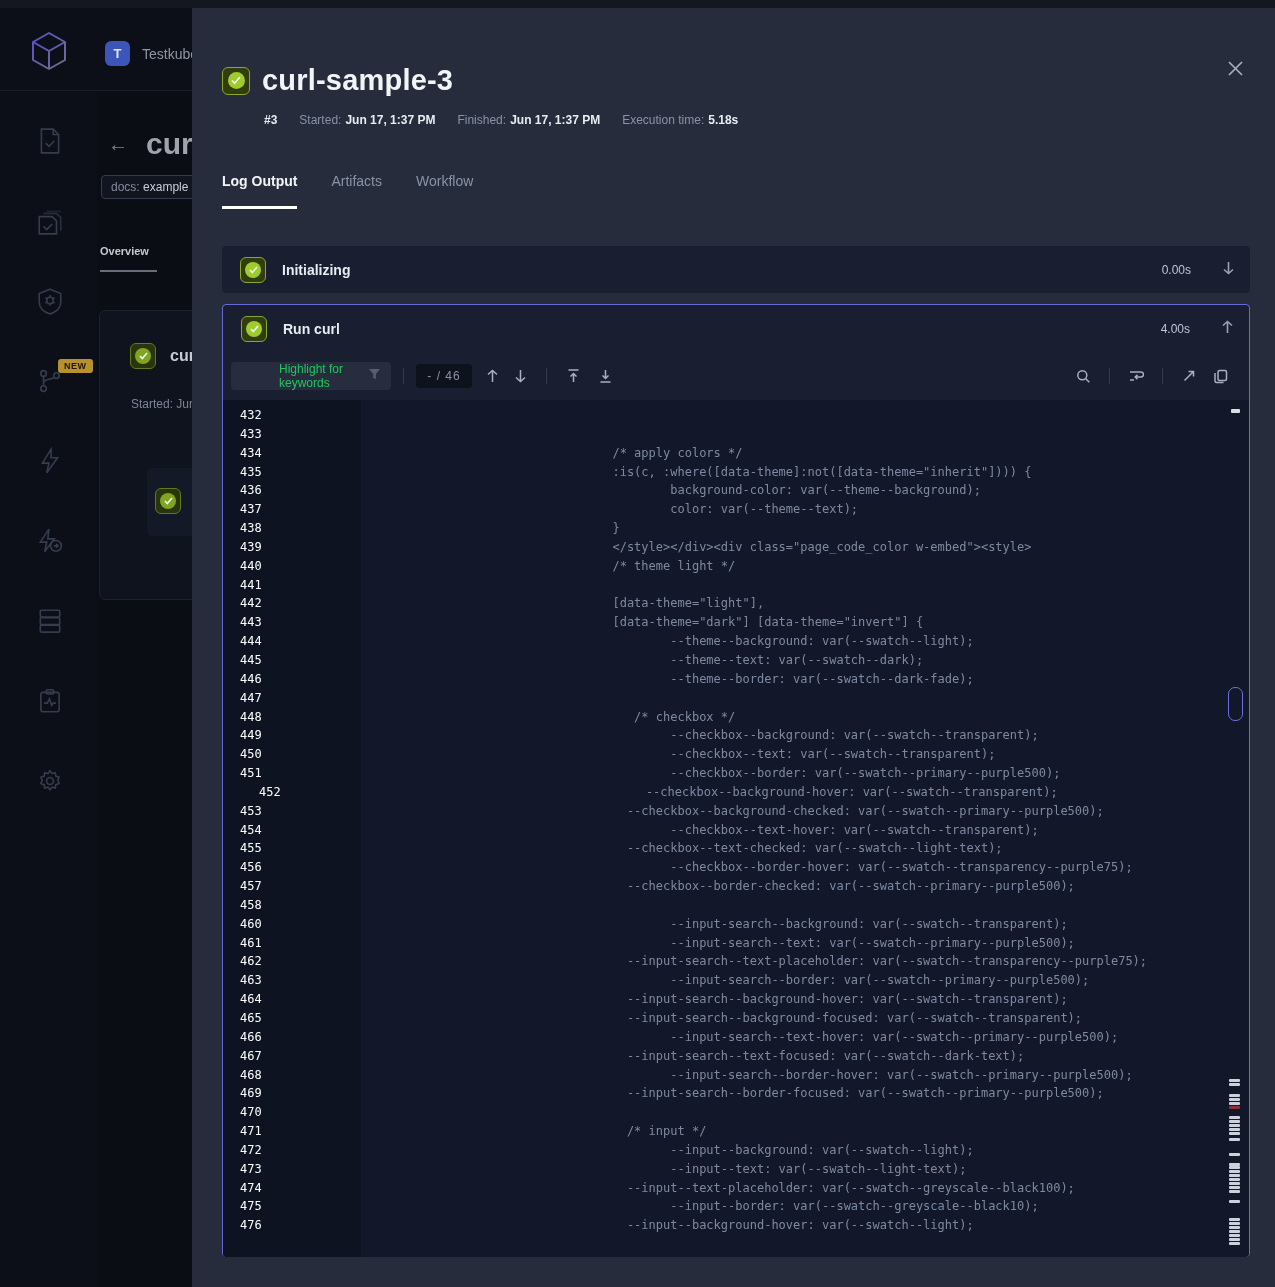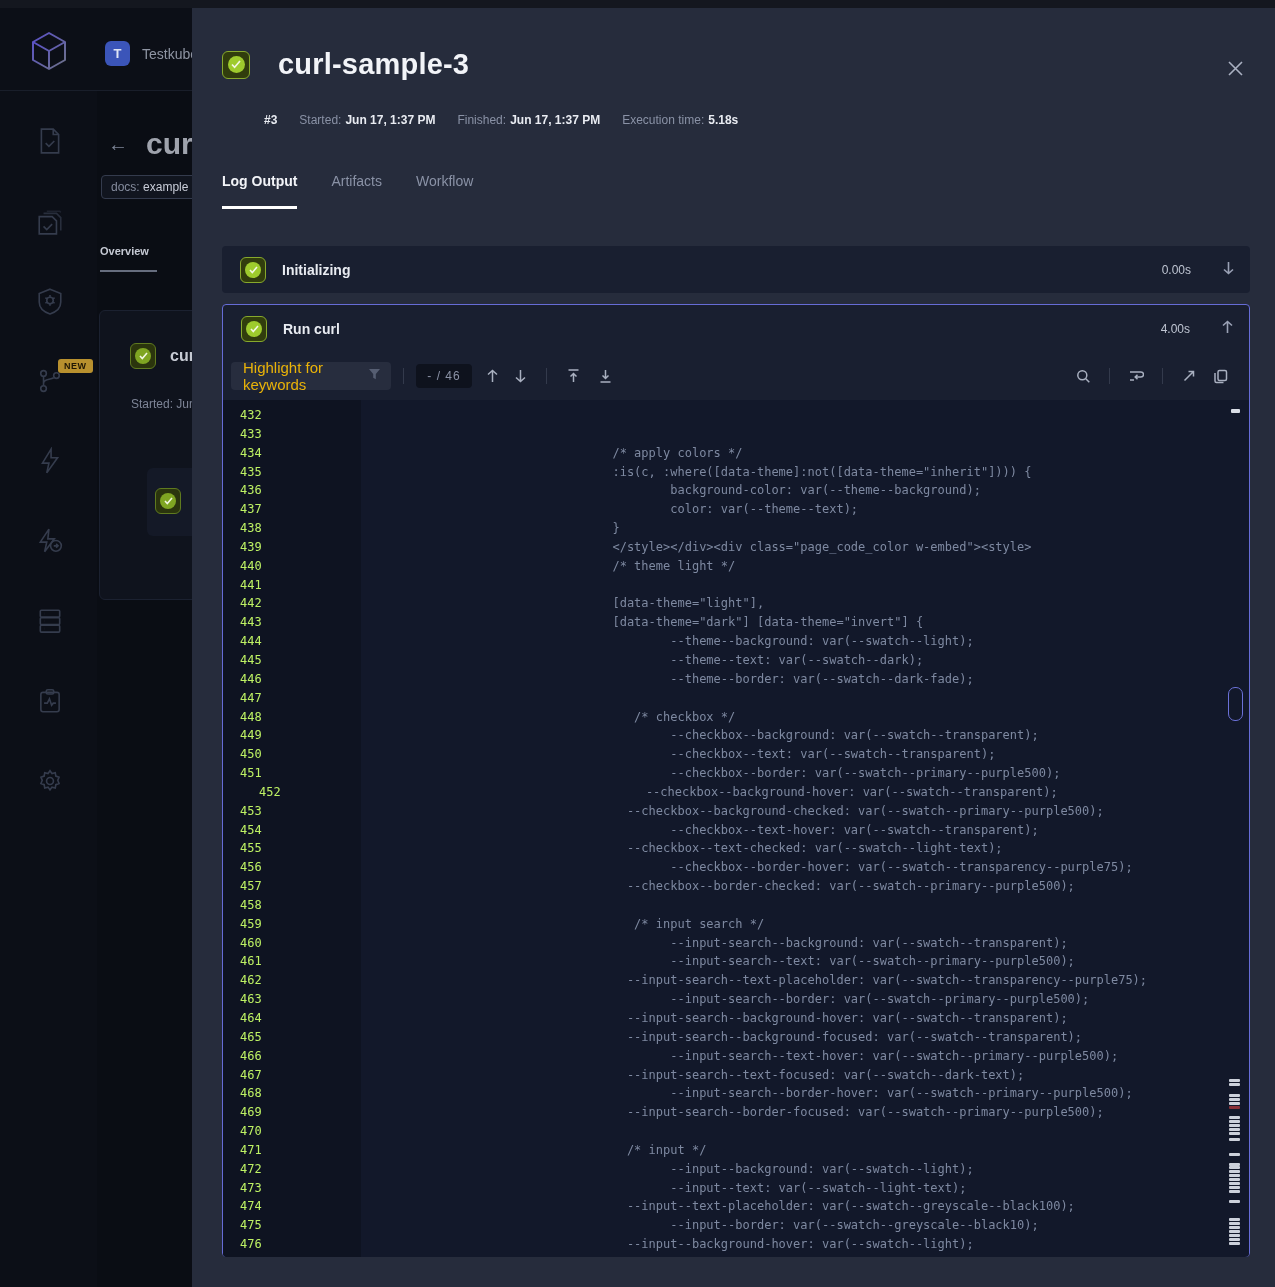--- a/index.html
+++ b/index.html
@@ -44,54 +44,54 @@
   .chk { border-radius:6px; background:#313d0d; border:1px solid #87a92c; display:flex; align-items:center; justify-content:center; flex:0 0 auto; }
   .chk .c { border-radius:50%; background:#9ecb2d; display:flex; align-items:center; justify-content:center; }
   .chk svg { stroke:#f2f7e2; fill:none; }
   .chk.dim { background:#2b350d; border-color:#5f7a1f; }
   .chk.dim .c { background:#7fa522; }
 
   
   .drawer { position:absolute; left:192px; top:8px; width:1083px; height:1279px; background:#262c3c; z-index:5; }
   .close-x { position:absolute; right:28px; top:48px; width:24px; height:24px; display:flex; align-items:center; justify-content:center; cursor:pointer; }
   .close-x svg { stroke:#aab1c2; stroke-width:1.6; }
-  .d-head { position:absolute; left:30px; top:40px; display:flex; align-items:center; gap:28px; }
+  .d-head { position:absolute; left:30px; top:56px; display:flex; align-items:center; gap:12px; }
   .d-title { font-size:29px; font-weight:700; color:#f2f4f8; letter-spacing:.2px; }
   .d-meta { position:absolute; left:72px; top:105px; display:flex; gap:22px; font-size:12px; color:#8a92a6; align-items:center; }
   .d-meta .v { color:#e9ecf2; font-weight:700; margin-left:4px; }
   .d-meta .num { color:#e9ecf2; font-weight:700; }
   .d-tabs { position:absolute; left:30px; top:165px; display:flex; gap:34px; font-size:14px; }
   .d-tab { color:#8a92a6; padding-bottom:13px; position:relative; cursor:pointer; }
   .d-tab.active { color:#f2f4f8; font-weight:700; }
   .d-tab.active::after { content:""; position:absolute; left:0; right:0; bottom:-7px; height:3px; background:#ffffff; }
 
   .section { position:absolute; left:30px; width:1028px; background:#191f30; border-radius:4px; }
   .sec-head { height:47px; display:flex; align-items:center; padding:0 14px 0 18px; gap:16px; cursor:pointer; }
   .sec-label { font-size:14px; font-weight:600; color:#e8ebf1; flex:1; }
   .sec-dur { font-size:12px; color:#bfc5d2; margin-right:14px; }
   .sec-arrow svg { stroke:#9aa1b5; stroke-width:1.6; fill:none; }
   .sec-init { top:238px; height:47px; }
   .sec-run { top:296px; height:953px; border:1px solid #666cd6; }
 
   
   .log-toolbar { position:absolute; left:0; top:47px; width:100%; height:48px; display:flex; align-items:center; padding:0 14px 0 8px; }
   .kw-pill { height:28px; width:160px; background:#272d3e; border-radius:4px; display:flex; align-items:center; padding:0 10px 0 12px; gap:8px; cursor:text; }
-  .kw-text { color:#eab308; font-size:15px; flex:1; }
+  .kw-text { color:#22c55e; font-size:12px; flex:1;margin-left:36px; }
   .tb-div { width:1px; height:16px; background:#333a4c; margin:0 12px; }
   .counter { width:56px; height:24px; background:#0e121d; border-radius:4px; color:#8b92a6; font-size:12px; display:flex; align-items:center; justify-content:center; letter-spacing:1px;text-align:center; }
   .tb-ic { width:28px; height:28px; display:flex; align-items:center; justify-content:center; cursor:pointer; }
   .tb-ic svg { stroke:#a9b0c0; stroke-width:1.5; fill:none; }
   .tb-right { margin-left:auto; display:flex; align-items:center; }
 
   
   .log-area { position:absolute; left:0; top:95px; width:1026px; height:857px; background:#12182a; overflow:hidden; border-radius:0 0 4px 4px; }
   .log-gutter { position:absolute; left:0; top:0; width:138px; height:100%; background:#0e1321; }
   .log-lines { position:absolute; left:0; top:6px; width:100%; font-family:"DejaVu Sans Mono", monospace; font-size:12px; }
   .log-line { height:18.85px; line-height:18.85px; white-space:pre; }
-  .log-line .num { position:absolute; left:17px; color:#bef264; }
+  .log-line .num { position:absolute; left:17px; color:#ffffff; }
   .log-line .code { position:absolute; left:375px; color:#7e89a1; }
   .mini-view-dash { position:absolute; left:1008px; top:9px; width:9px; height:4px; border-radius:1px; background:#d9dde6; }
   .scroll-thumb { position:absolute; left:1005px; top:287px; width:15px; height:34px; border:1.5px solid #6b71d8; border-radius:7px; cursor:grab; }
   .mini-dash { position:absolute; left:1006px; width:11px; height:3px; background:#ccd1db; border-radius:1px; }
 </style>
 </head>
 <body>
 
 <div class="page">
   <div class="page-header">
@@ -370,21 +370,20 @@
           <div class="log-line" style="position: relative;"><span class="num">449</span><span class="code">          --checkbox--background: var(--swatch--transparent);</span></div>
           <div class="log-line" style="position: relative;"><span class="num">450</span><span class="code">          --checkbox--text: var(--swatch--transparent);</span></div>
           <div class="log-line" style="position: relative;"><span class="num">451</span><span class="code">          --checkbox--border: var(--swatch--primary--purple500);</span></div>
           <div class="log-line" style="position: relative; margin-left: 19px;"><span class="num">452</span><span class="code">    --checkbox--background-hover: var(--swatch--transparent);</span></div>
           <div class="log-line" style="position: relative;"><span class="num">453</span><span class="code">    --checkbox--background-checked: var(--swatch--primary--purple500);</span></div>
           <div class="log-line" style="position: relative;"><span class="num">454</span><span class="code">          --checkbox--text-hover: var(--swatch--transparent);</span></div>
           <div class="log-line" style="position: relative;"><span class="num">455</span><span class="code">    --checkbox--text-checked: var(--swatch--light-text);</span></div>
           <div class="log-line" style="position: relative;"><span class="num">456</span><span class="code">          --checkbox--border-hover: var(--swatch--transparency--purple75);</span></div>
           <div class="log-line" style="position: relative;"><span class="num">457</span><span class="code">    --checkbox--border-checked: var(--swatch--primary--purple500);</span></div>
           <div class="log-line" style="position: relative;"><span class="num">458</span><span class="code"></span></div>
-          <div class="log-line" style="position: relative;"><span class="num">459</span><span class="code">     /* input search */</span></div>
           <div class="log-line" style="position: relative;"><span class="num">460</span><span class="code">          --input-search--background: var(--swatch--transparent);</span></div>
           <div class="log-line" style="position: relative;"><span class="num">461</span><span class="code">          --input-search--text: var(--swatch--primary--purple500);</span></div>
           <div class="log-line" style="position: relative;"><span class="num">462</span><span class="code">    --input-search--text-placeholder: var(--swatch--transparency--purple75);</span></div>
           <div class="log-line" style="position: relative;"><span class="num">463</span><span class="code">          --input-search--border: var(--swatch--primary--purple500);</span></div>
           <div class="log-line" style="position: relative;"><span class="num">464</span><span class="code">    --input-search--background-hover: var(--swatch--transparent);</span></div>
           <div class="log-line" style="position: relative;"><span class="num">465</span><span class="code">    --input-search--background-focused: var(--swatch--transparent);</span></div>
           <div class="log-line" style="position: relative;"><span class="num">466</span><span class="code">          --input-search--text-hover: var(--swatch--primary--purple500);</span></div>
           <div class="log-line" style="position: relative;"><span class="num">467</span><span class="code">    --input-search--text-focused: var(--swatch--dark-text);</span></div>
           <div class="log-line" style="position: relative;"><span class="num">468</span><span class="code">          --input-search--border-hover: var(--swatch--primary--purple500);</span></div>
           <div class="log-line" style="position: relative;"><span class="num">469</span><span class="code">    --input-search--border-focused: var(--swatch--primary--purple500);</span></div>

